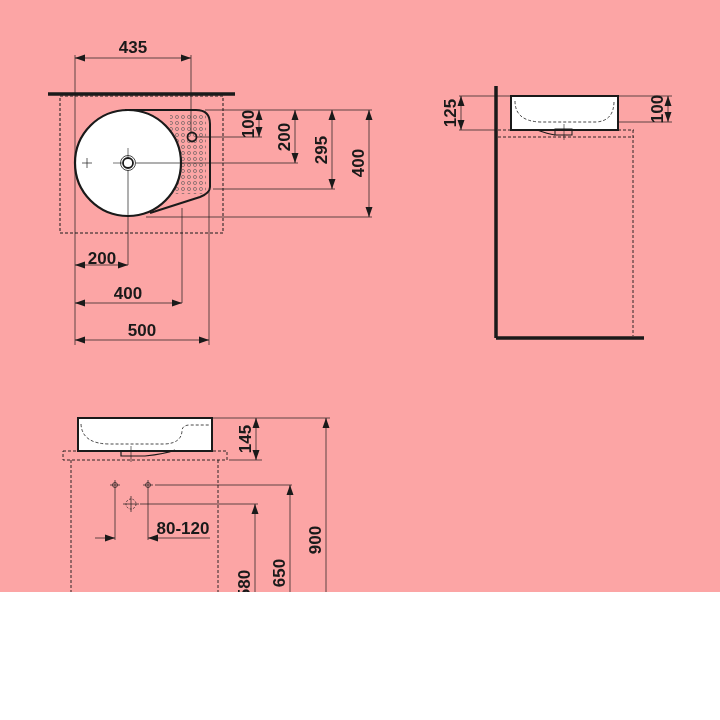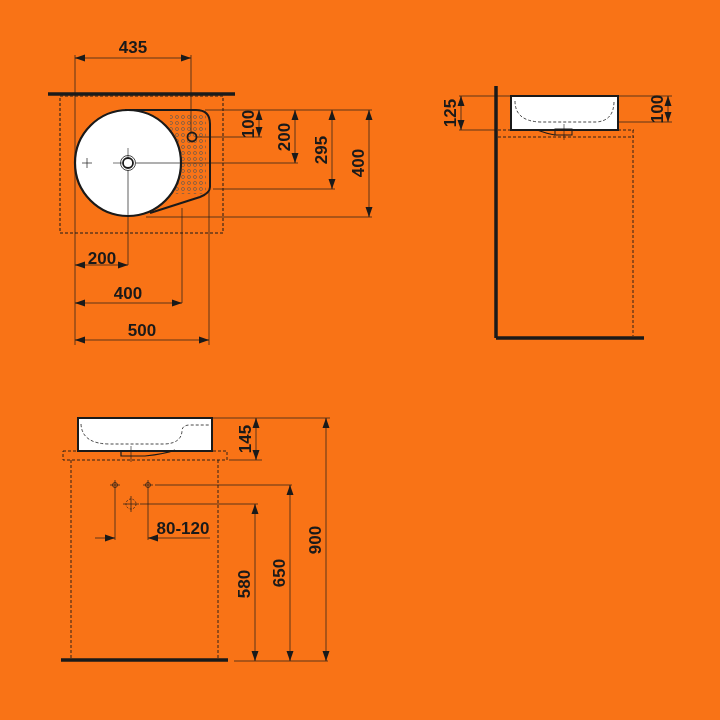--- a/index.html
+++ b/index.html
@@ -1,16 +1,16 @@
 <!DOCTYPE html>
 <html><head>
 <meta charset="utf-8">
 <style>
   html,body{margin:0;padding:0;background:#fff;}
-  #canvas{position:relative;width:720px;height:720px;background:#f97316;overflow:hidden;}
+  #canvas{position:relative;width:720px;height:592px;background:#fca5a5;overflow:hidden;}
   svg{position:absolute;left:0;top:0;}
   .dim{font-family:"Liberation Sans","DejaVu Sans",sans-serif;font-weight:bold;font-size:17px;fill:#1a1a1a;}
 </style>
 </head>
 <body>
 
 <div id="canvas">
 <svg width="720" height="720" viewBox="0 0 720 720" xmlns="http://www.w3.org/2000/svg">
   <defs>
     <marker id="arr" viewBox="0 0 10 10" refX="10" refY="5" markerWidth="10" markerHeight="10" orient="auto-start-reverse" markerUnits="userSpaceOnUse">

